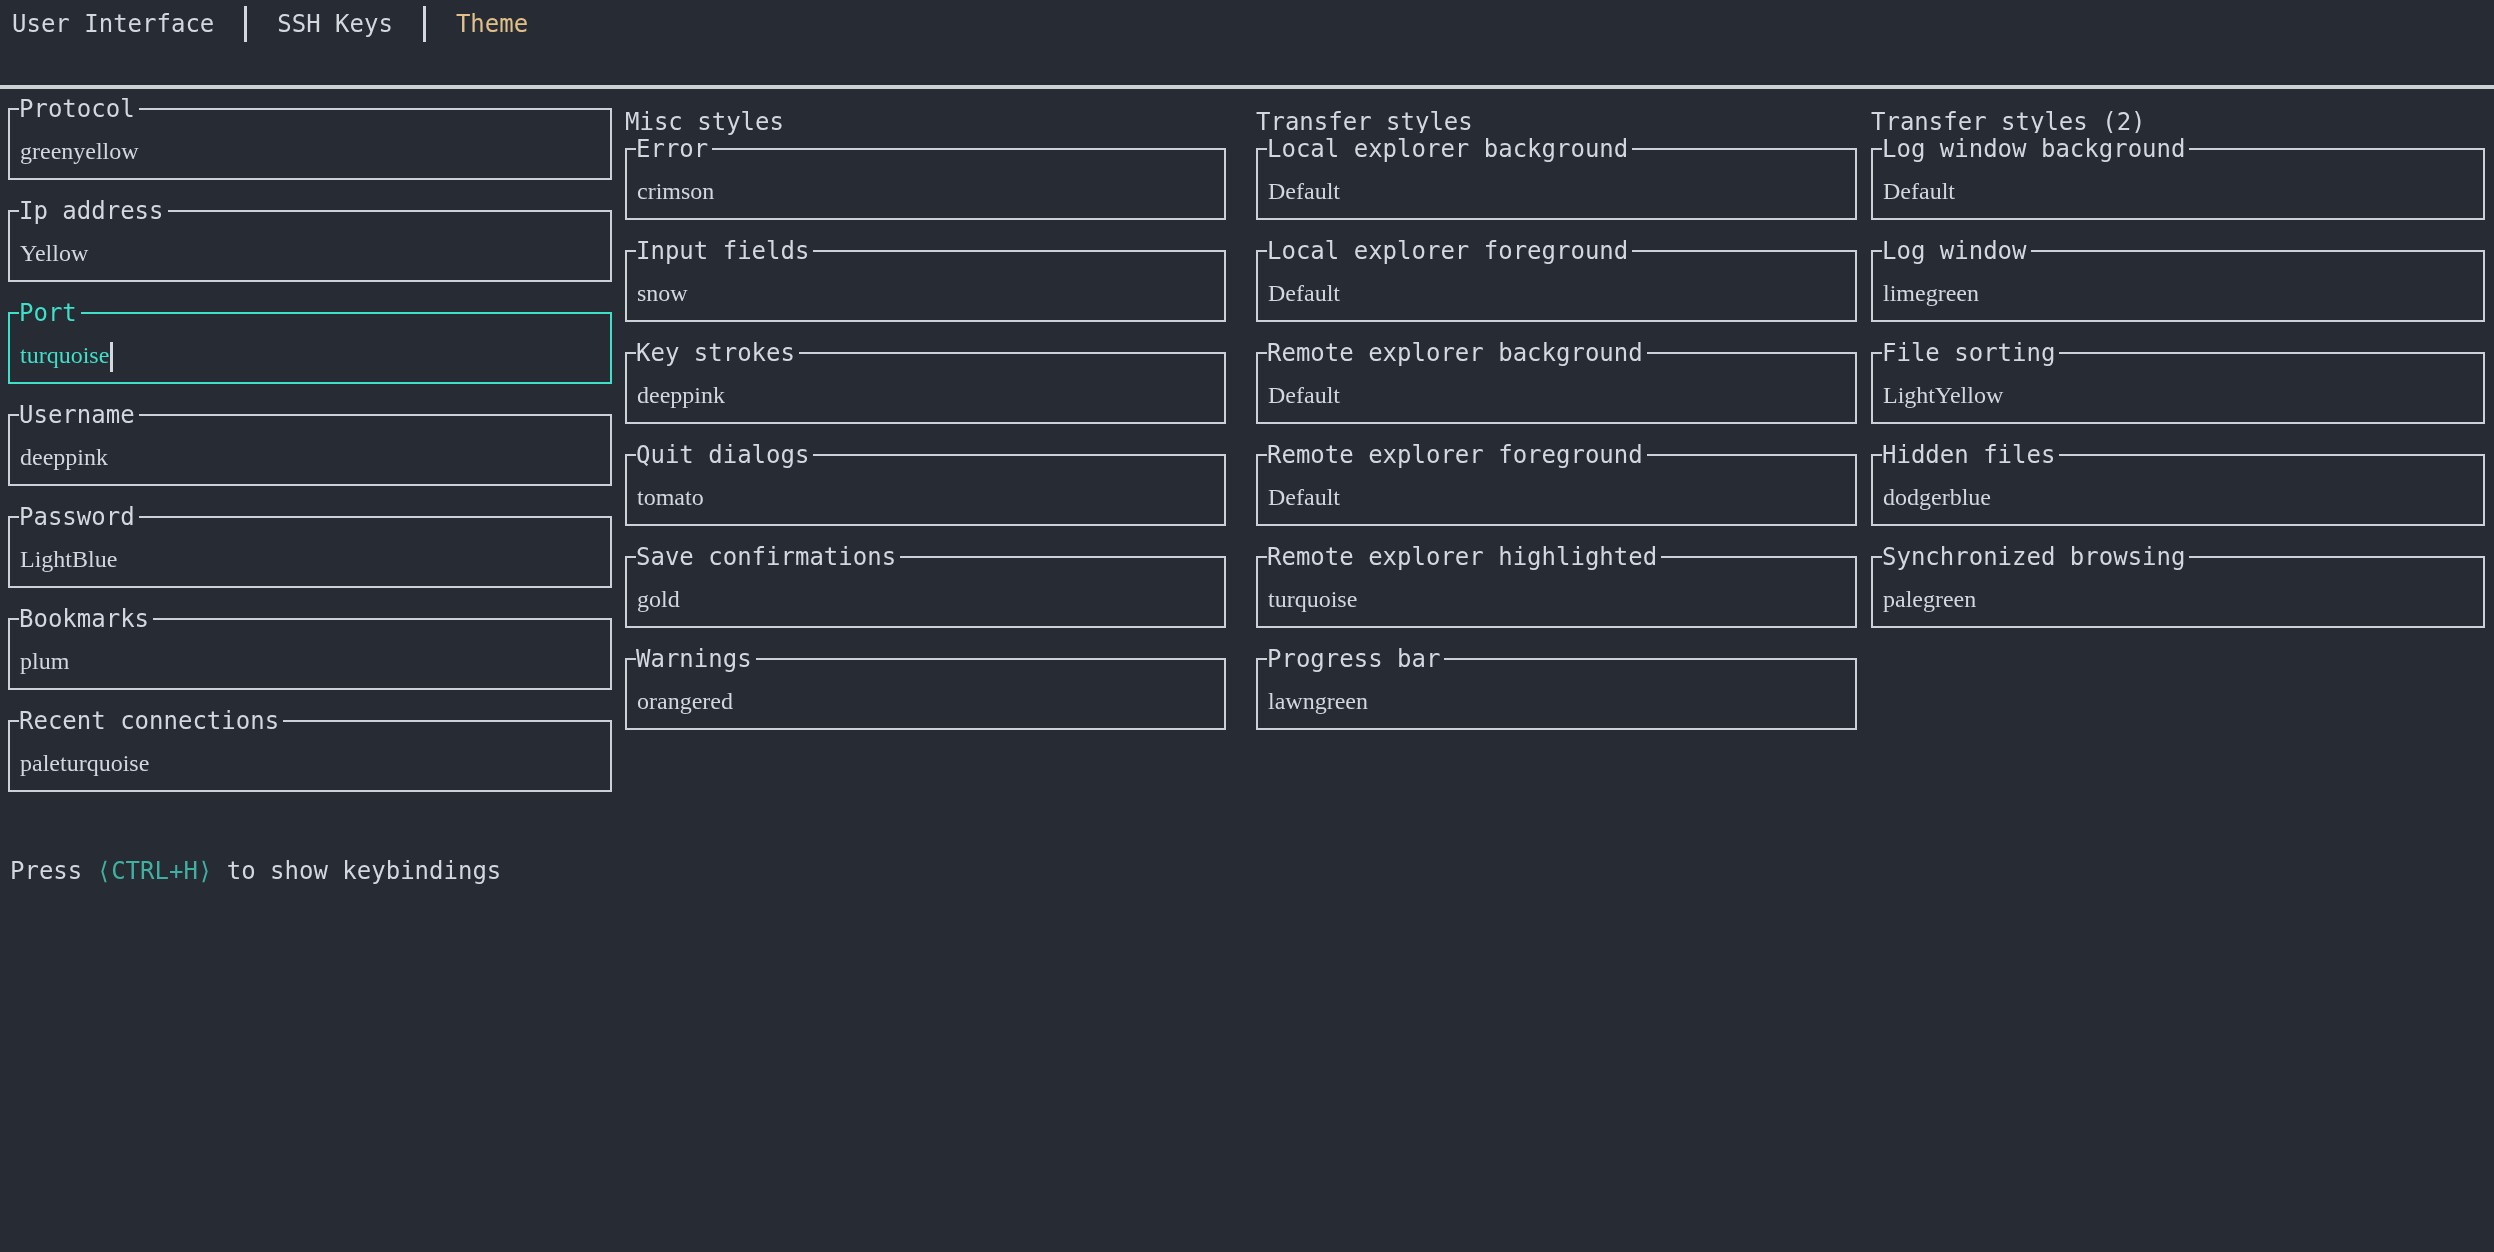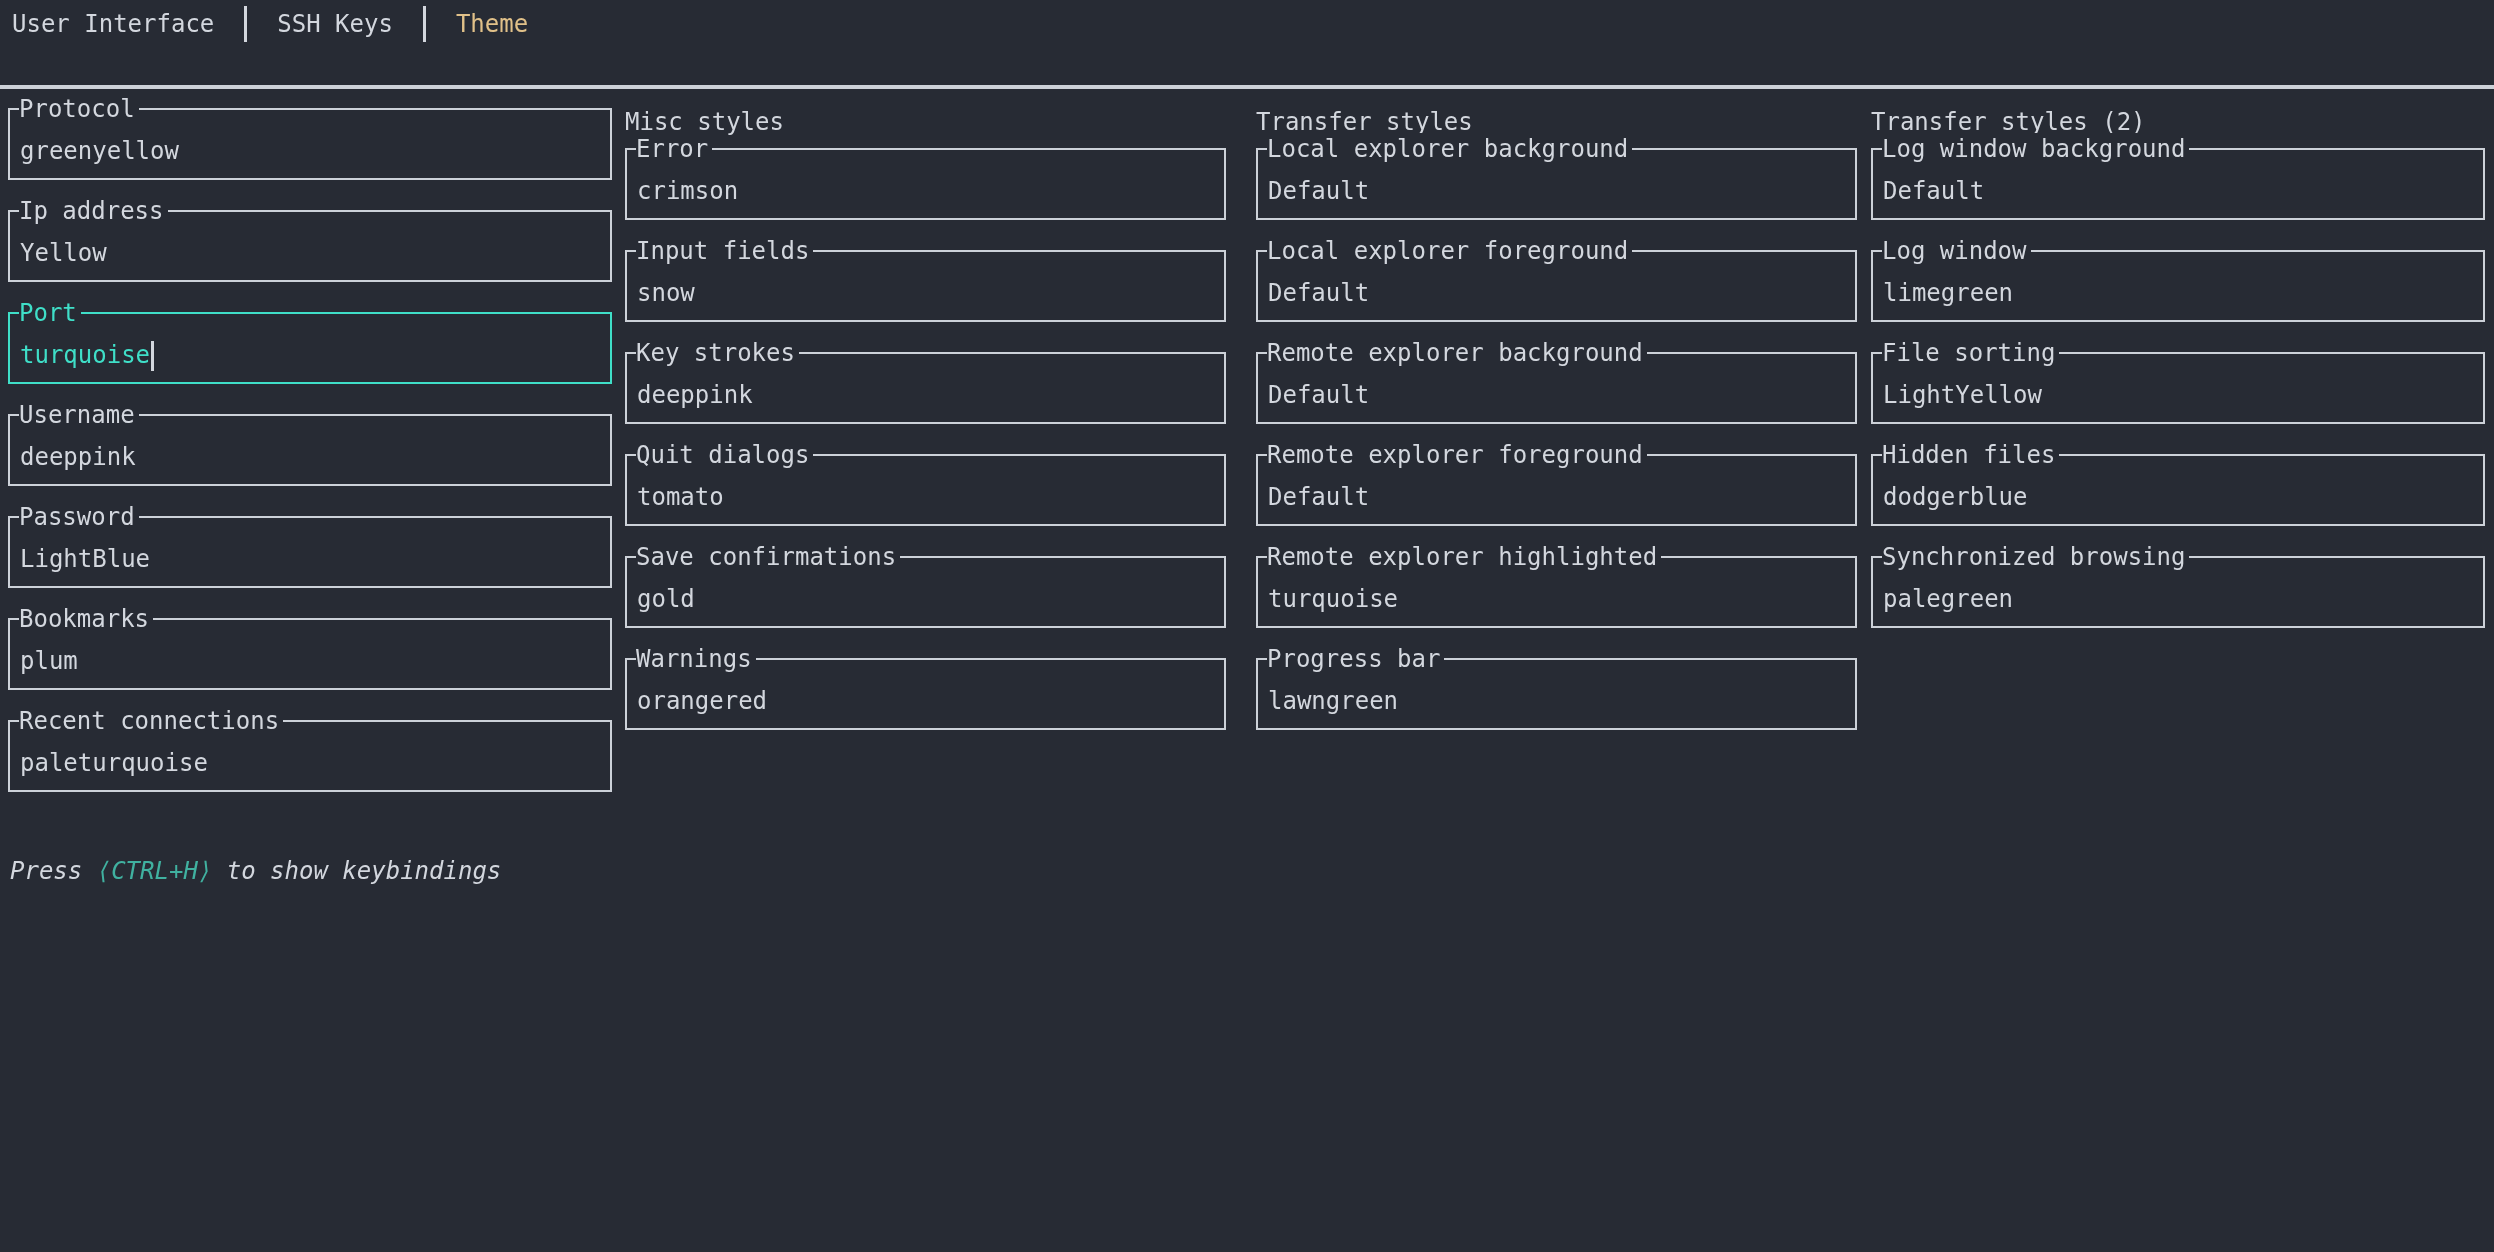--- a/index.html
+++ b/index.html
@@ -74,38 +74,38 @@
     background: var(--bg);
     color: var(--fg);
     white-space: pre;
   }
   .box-value {
     position: absolute;
     left: 10px; top: 26px;
     line-height: 30px;
     white-space: pre;
     color: var(--fg);
+    font-family: Liberation Serif, serif;
   }
   .box.focused { border-color: var(--accent); }
   .box.focused .box-label,
   .box.focused .box-value { color: var(--accent); }
   .cursor {
     display: inline-block;
     width: 3px; height: 30px;
     margin-left: 1px;
     background: var(--fg);
     vertical-align: middle;
   }
   
   .footer {
     position: absolute;
     left: 10px; top: 856px;
     line-height: 30px;
     white-space: pre;
-    font-style: italic;
   }
   .footer .key { color: var(--key-accent); }
 </style>
 </head>
 <body>
 
 <div class="screen">
 
   <div class="tabs">
     <span class="tab">User Interface</span>

